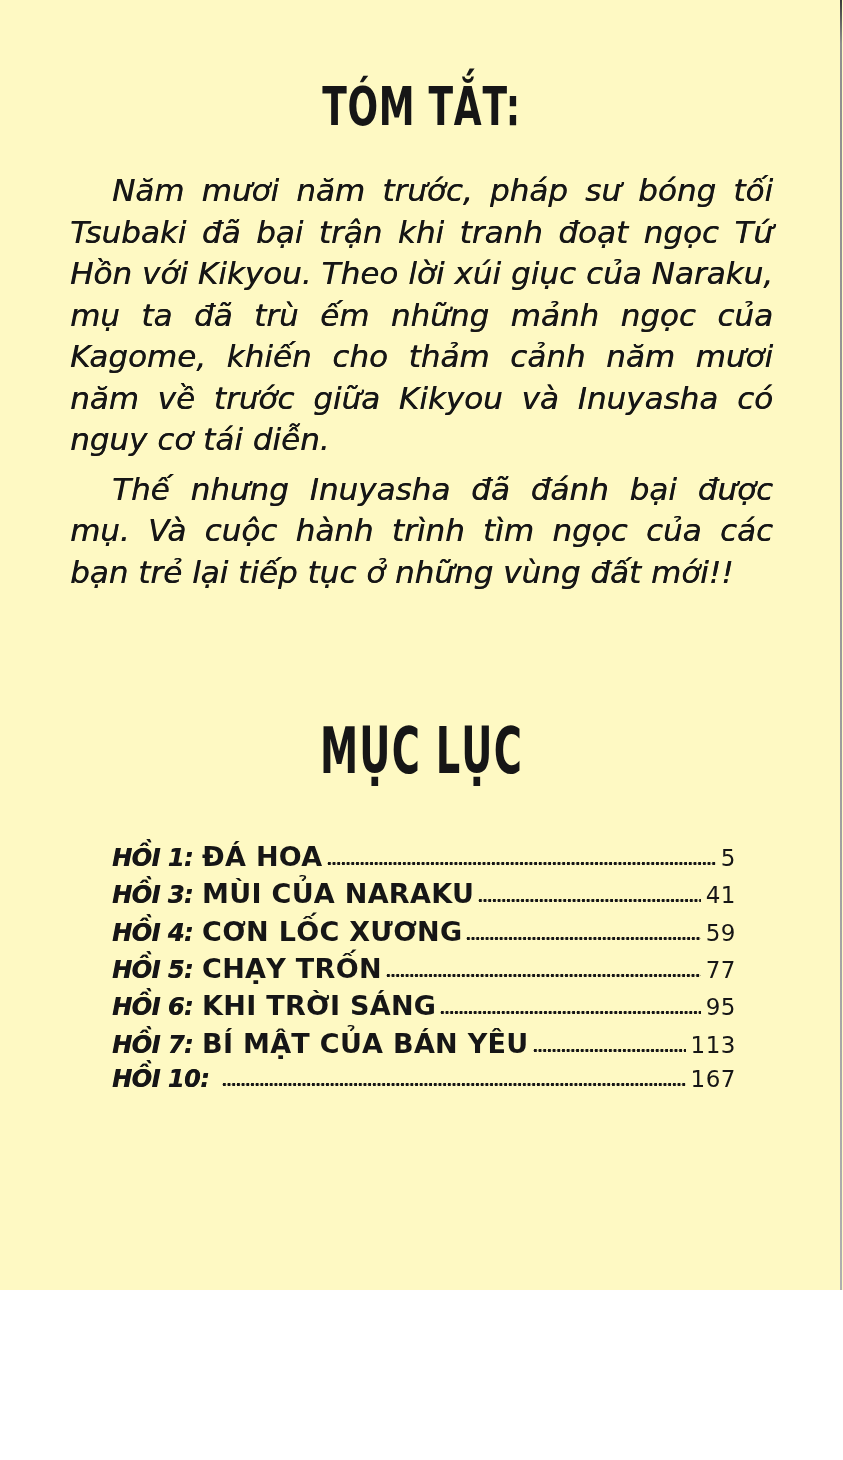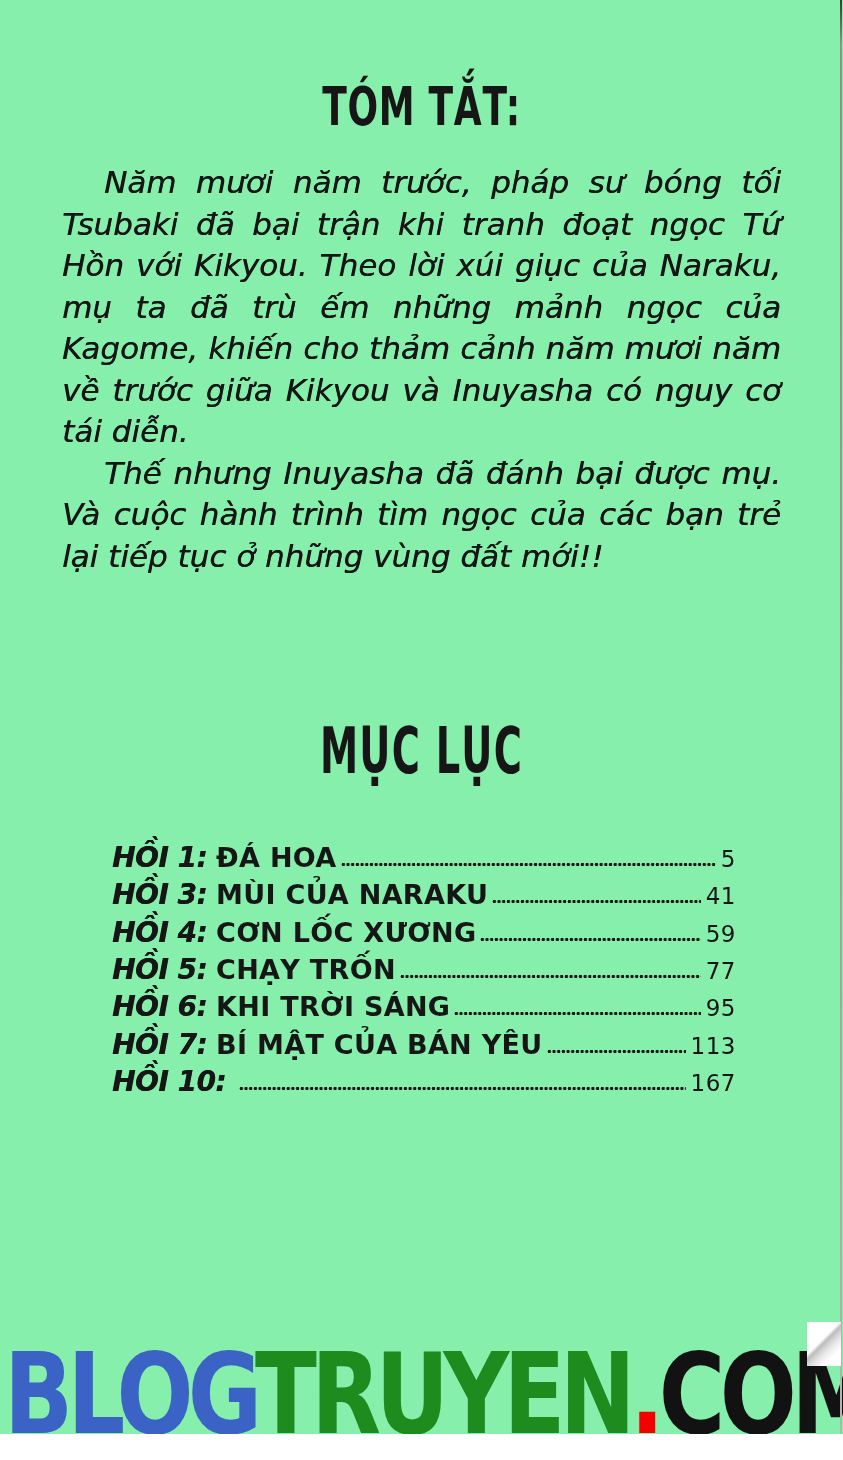--- a/index.html
+++ b/index.html
@@ -1,47 +1,47 @@
 <!DOCTYPE html>
 <html><head>
 <meta charset="utf-8">
 <style>
   html,body{margin:0;padding:0;background:#ffffff;}
   body{width:843px;height:1460px;font-family:"DejaVu Sans",sans-serif;}
-  .page{position:relative;width:843px;height:1434px;background:#86efac;color:#161616;overflow:hidden;}
+  .page{position:relative;width:843px;height:1290px;background:#fef9c3;color:#161616;overflow:hidden;}
 
   
   .summary-title{
     position:absolute;top:76px;left:0;right:0;margin:0;
     text-align:center;font-size:53px;font-weight:bold;letter-spacing:1px;
     transform:scaleX(0.68);
     font-family:"DejaVu Sans",sans-serif;
   }
 
   
   .summary{
     position:absolute;top:162px;left:62px;width:719px;
     font-style:italic;font-size:31px;line-height:41.5px;
     text-align:justify;color:#161616;
     text-shadow:0.4px 0 0 currentColor;
   }
-  .summary p{margin:0;text-indent:42px;}
+  .summary p{margin:8px;text-indent:42px;}
 
   
   .toc-title{
     position:absolute;top:714px;left:0;right:0;margin:0;
     text-align:center;font-size:64px;font-weight:bold;letter-spacing:2px;
     transform:scaleX(0.60);
   }
 
   
   .toc-list{position:absolute;top:841px;left:112px;width:624px;}
   .toc-row{display:flex;align-items:baseline;height:37.35px;white-space:nowrap;}
   .toc-label{
-    display:inline-block;font-style:italic;font-weight:bold;font-size:28px;
+    display:inline-block;font-style:italic;font-weight:bold;font-size:24px;
     margin-right:9px;letter-spacing:-0.5px;
     text-shadow:0.4px 0 0 currentColor;
   }
   .toc-chapter-title{
     font-weight:bold;font-size:27px;letter-spacing:0.3px;
   }
   .toc-leader{
     flex:1;height:5px;margin:0 5px 0 4px;
     background-image:radial-gradient(circle at 2.3px 2.5px,#151515 1.55px,transparent 1.95px);
     background-size:4.7px 5px;background-repeat:repeat-x;

